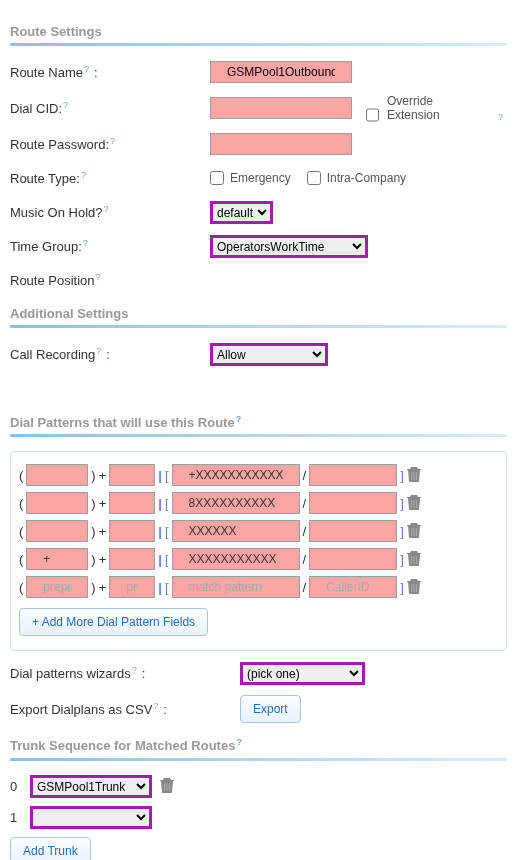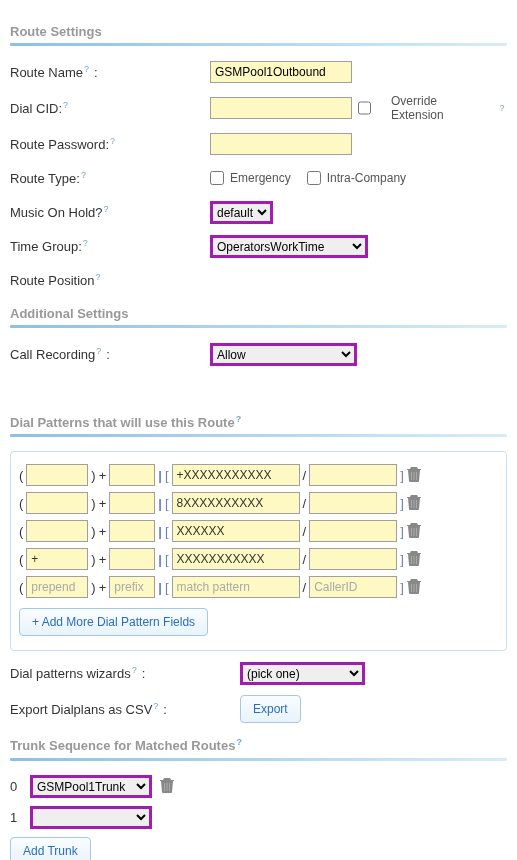--- a/index.html
+++ b/index.html
@@ -3,21 +3,21 @@
 <meta charset="utf-8">
 <style>
 * { box-sizing: border-box; margin: 0; padding: 0; }
 body { font-family: Arial, Helvetica, sans-serif; font-size: 13px; color: #333; padding: 10px; width: 517px; background: #fff; }
 .section-header { color: #999; font-weight: bold; font-size: 13px; margin-bottom: 4px; margin-top: 14px; }
 .section-rule { height: 3px; background: linear-gradient(to right, #8cc0e8, #d8ecf7); margin-bottom: 14px; border-radius: 1px; }
 .help-icon { display: inline-block; width: 10px; height: 10px; vertical-align: super; font-size: 9px; color: #6aa9d6; margin-left: 1px; cursor: default; }
 .row { display: flex; align-items: center; margin-bottom: 10px; min-height: 24px; }
 .label-col { width: 200px; color: #333; font-size: 13px; }
 .value-col { flex: 1; display: flex; align-items: center; gap: 6px; }
-input[type=text] { border: 1px solid #9f9f9f; height: 22px; padding: 2px 4px; font-size: 12px; background: #fef9c3; }
+input[type=text] { border: 1px solid #9f9f9f; height: 22px; padding: 2px 16px; font-size: 12px; background: #fca5a5; }
 .text-150 { width: 142px; }
 select { border: 3px solid #a21caf; height: 23px; font-size: 12px; padding: 1px 0; background: #efefef; }
 input[type=checkbox] { width: 14px; height: 14px; border: 1px solid #888; vertical-align: middle; }
 .cb-label { color: #555; font-size: 12px; margin-right: 10px; }
 .patterns-box { border: 1px solid #c7dff0; border-radius: 4px; padding: 12px 8px 14px 8px; background: #fff; margin-bottom: 10px; }
 .pat-row { display: flex; align-items: center; margin-bottom: 6px; gap: 3px; font-size: 13px; }
 .pat-row .paren { color: #333; }
 .pat-row .pipe { color: #6a7fbf; font-weight: bold; }
 .pat-row .brack { color: #6a7fbf; }
 .pat-row .slash { color: #333; }
@@ -25,21 +25,21 @@
 .pat-prefix { width: 46px; }
 .pat-match { width: 128px; }
 .pat-caller { width: 88px; }
 .placeholder-gray::placeholder { color: #aaa; }
 input.placeholder-gray { color: #333; }
 .btn { border: 1px solid #a6c8e6; border-radius: 4px; background: linear-gradient(#f9fdff,#e8f3fb); color: #2a6ebf; padding: 6px 12px; font-size: 12px; cursor: pointer; font-family: inherit; }
 .btn-add { margin-top: 4px; }
 .trunk-row { display: flex; align-items: center; gap: 8px; margin-bottom: 8px; }
 .trunk-idx { width: 12px; color: #333; }
 .trash-icon svg { width: 14px; height: 16px; }
-.override-wrap { display: flex; align-items: center; gap: 20px; margin-left: 0; }
+.override-wrap { display: flex; align-items: flex-end; gap: 8px; margin-left: 8px; }
 </style>
 </head>
 <body>
 
 
 
 
 <div class="section-header">
   <span>Route Settings</span>
 </div>
@@ -117,21 +117,21 @@
 <div class="section-header">
   <span>Additional Settings</span>
 </div>
 <div class="section-rule"></div>
 
 <div class="row">
   <div class="label-col">
     <span>Call Recording</span><span class="help-icon">?</span><span>:</span>
   </div>
   <div class="value-col">
-    <select style="width:147px"><option>Allow</option></select>
+    <select style="width:118px"><option>Allow</option></select>
   </div>
 </div>
 
 <div class="row">
 </div>
 
 
 <div class="section-header">
   <span>Dial Patterns that will use this Route</span><span class="help-icon">?</span>
 </div>

